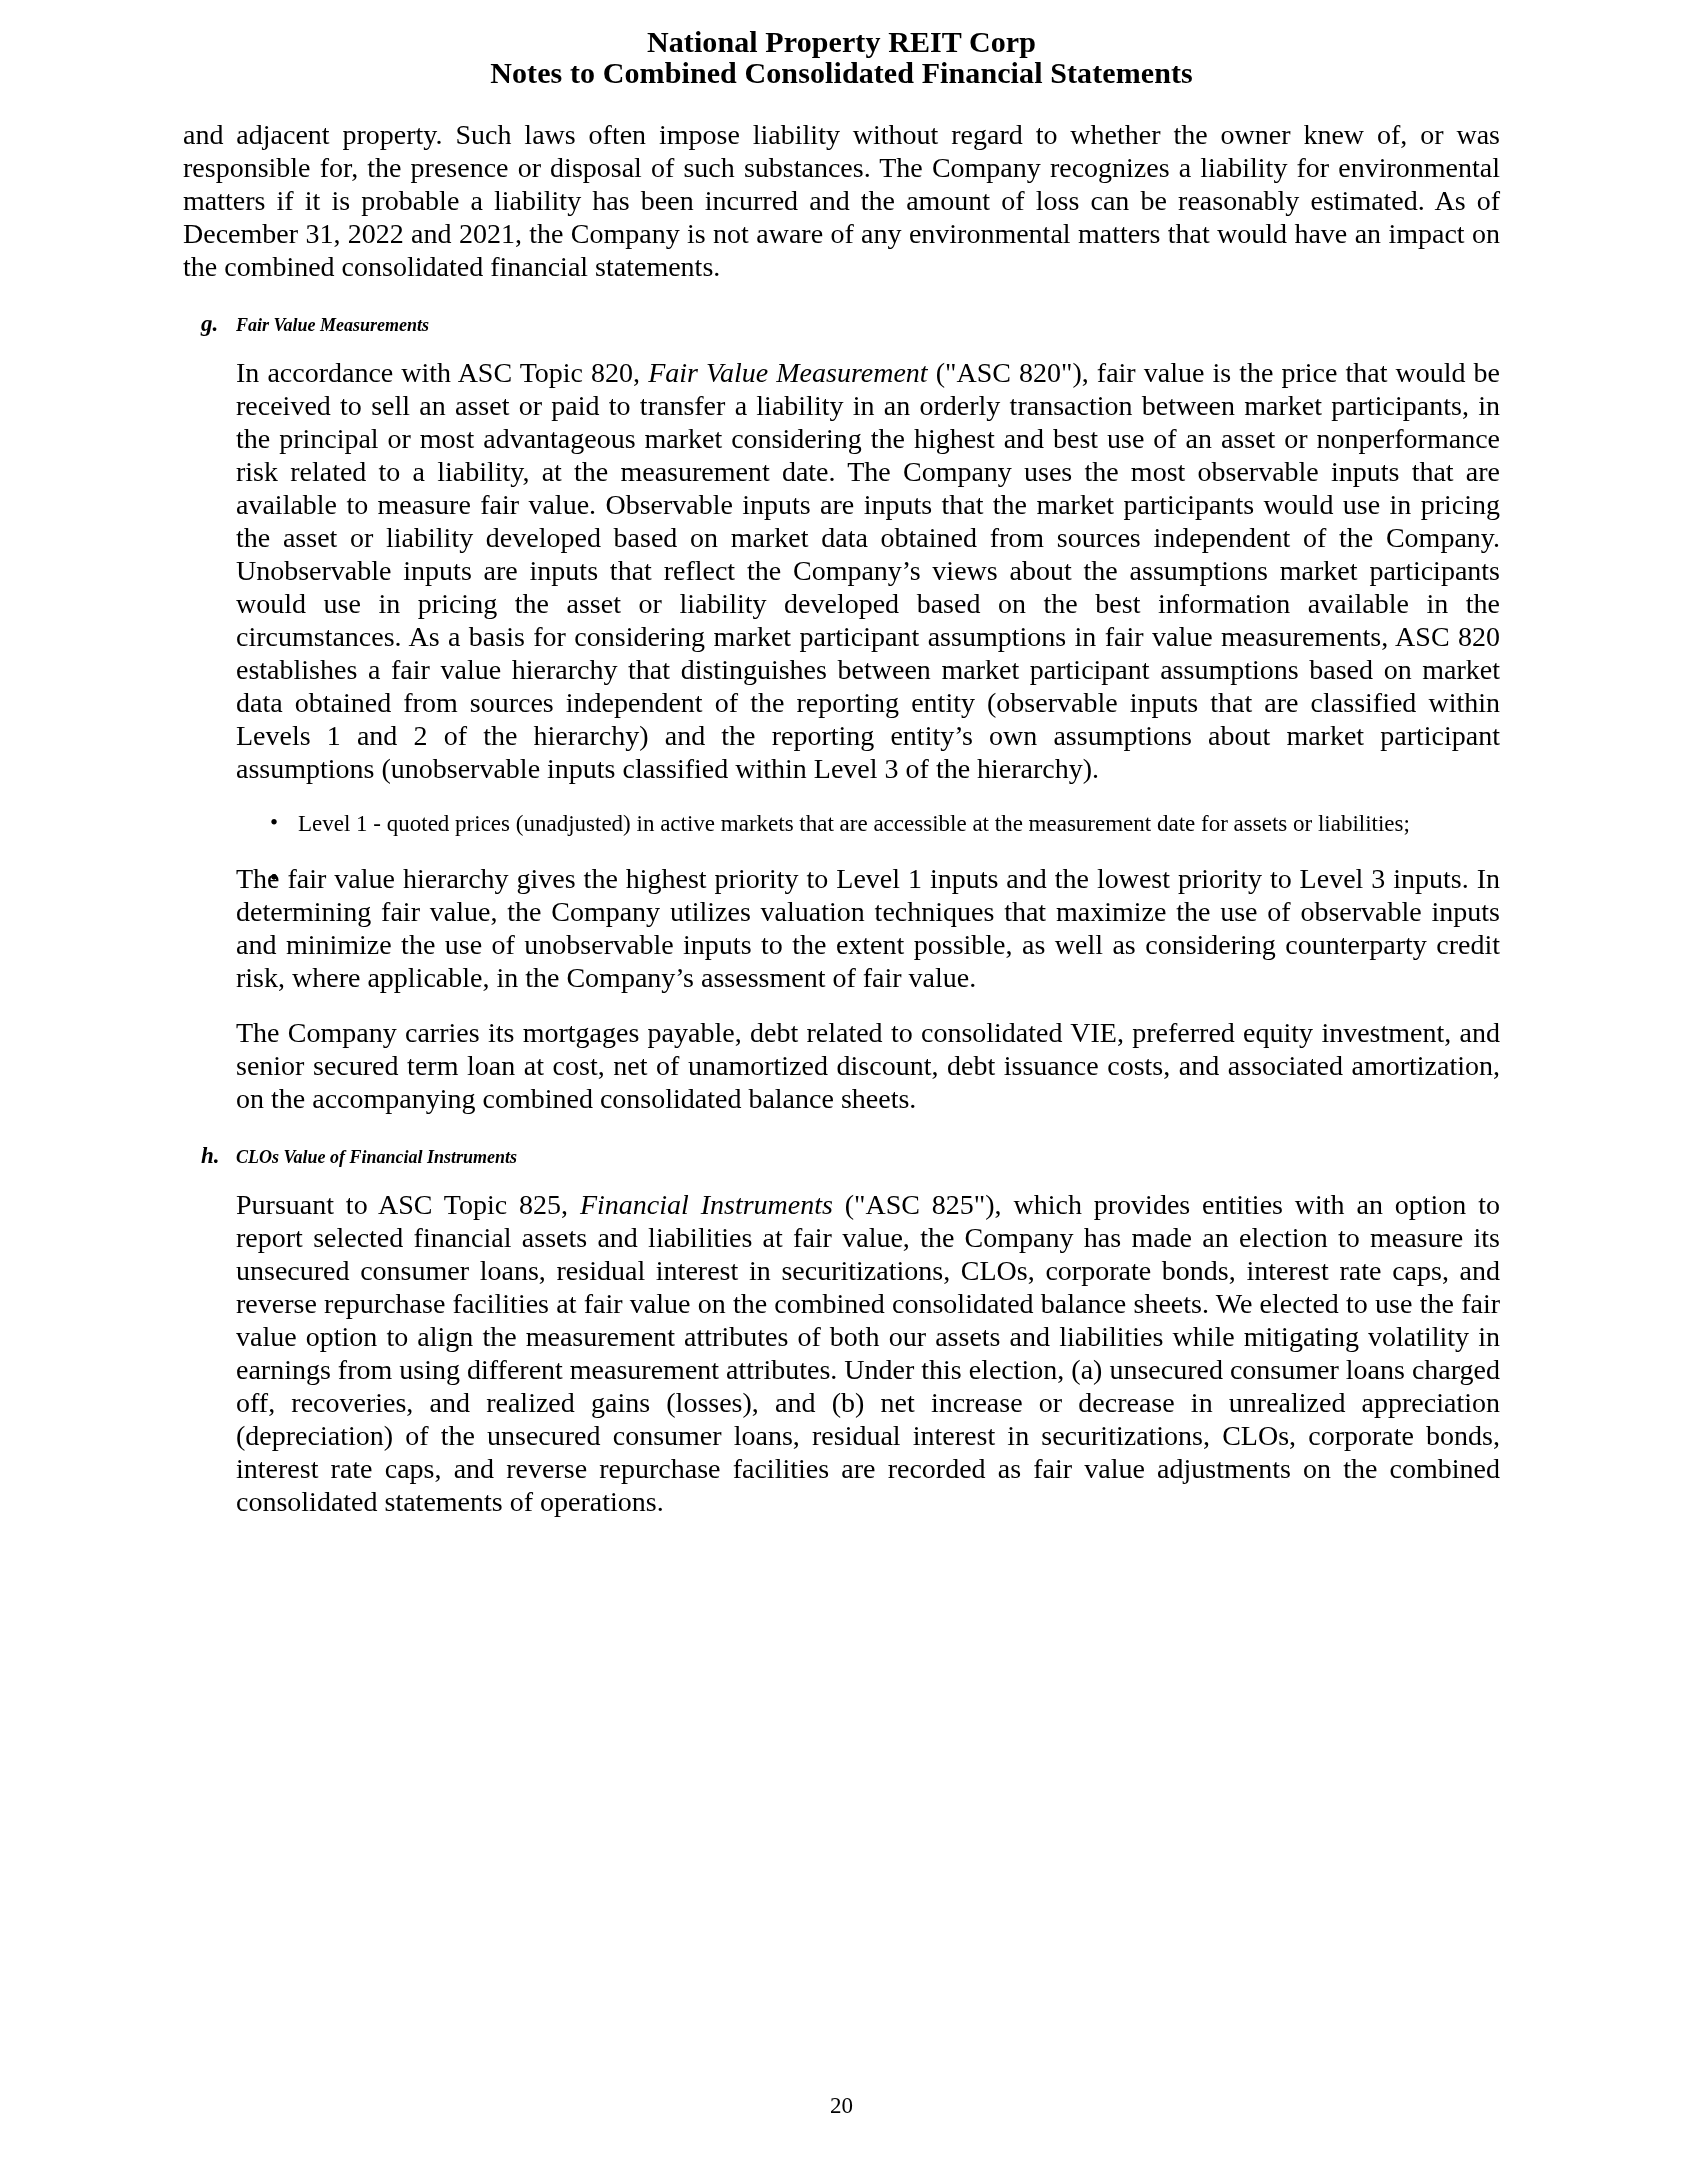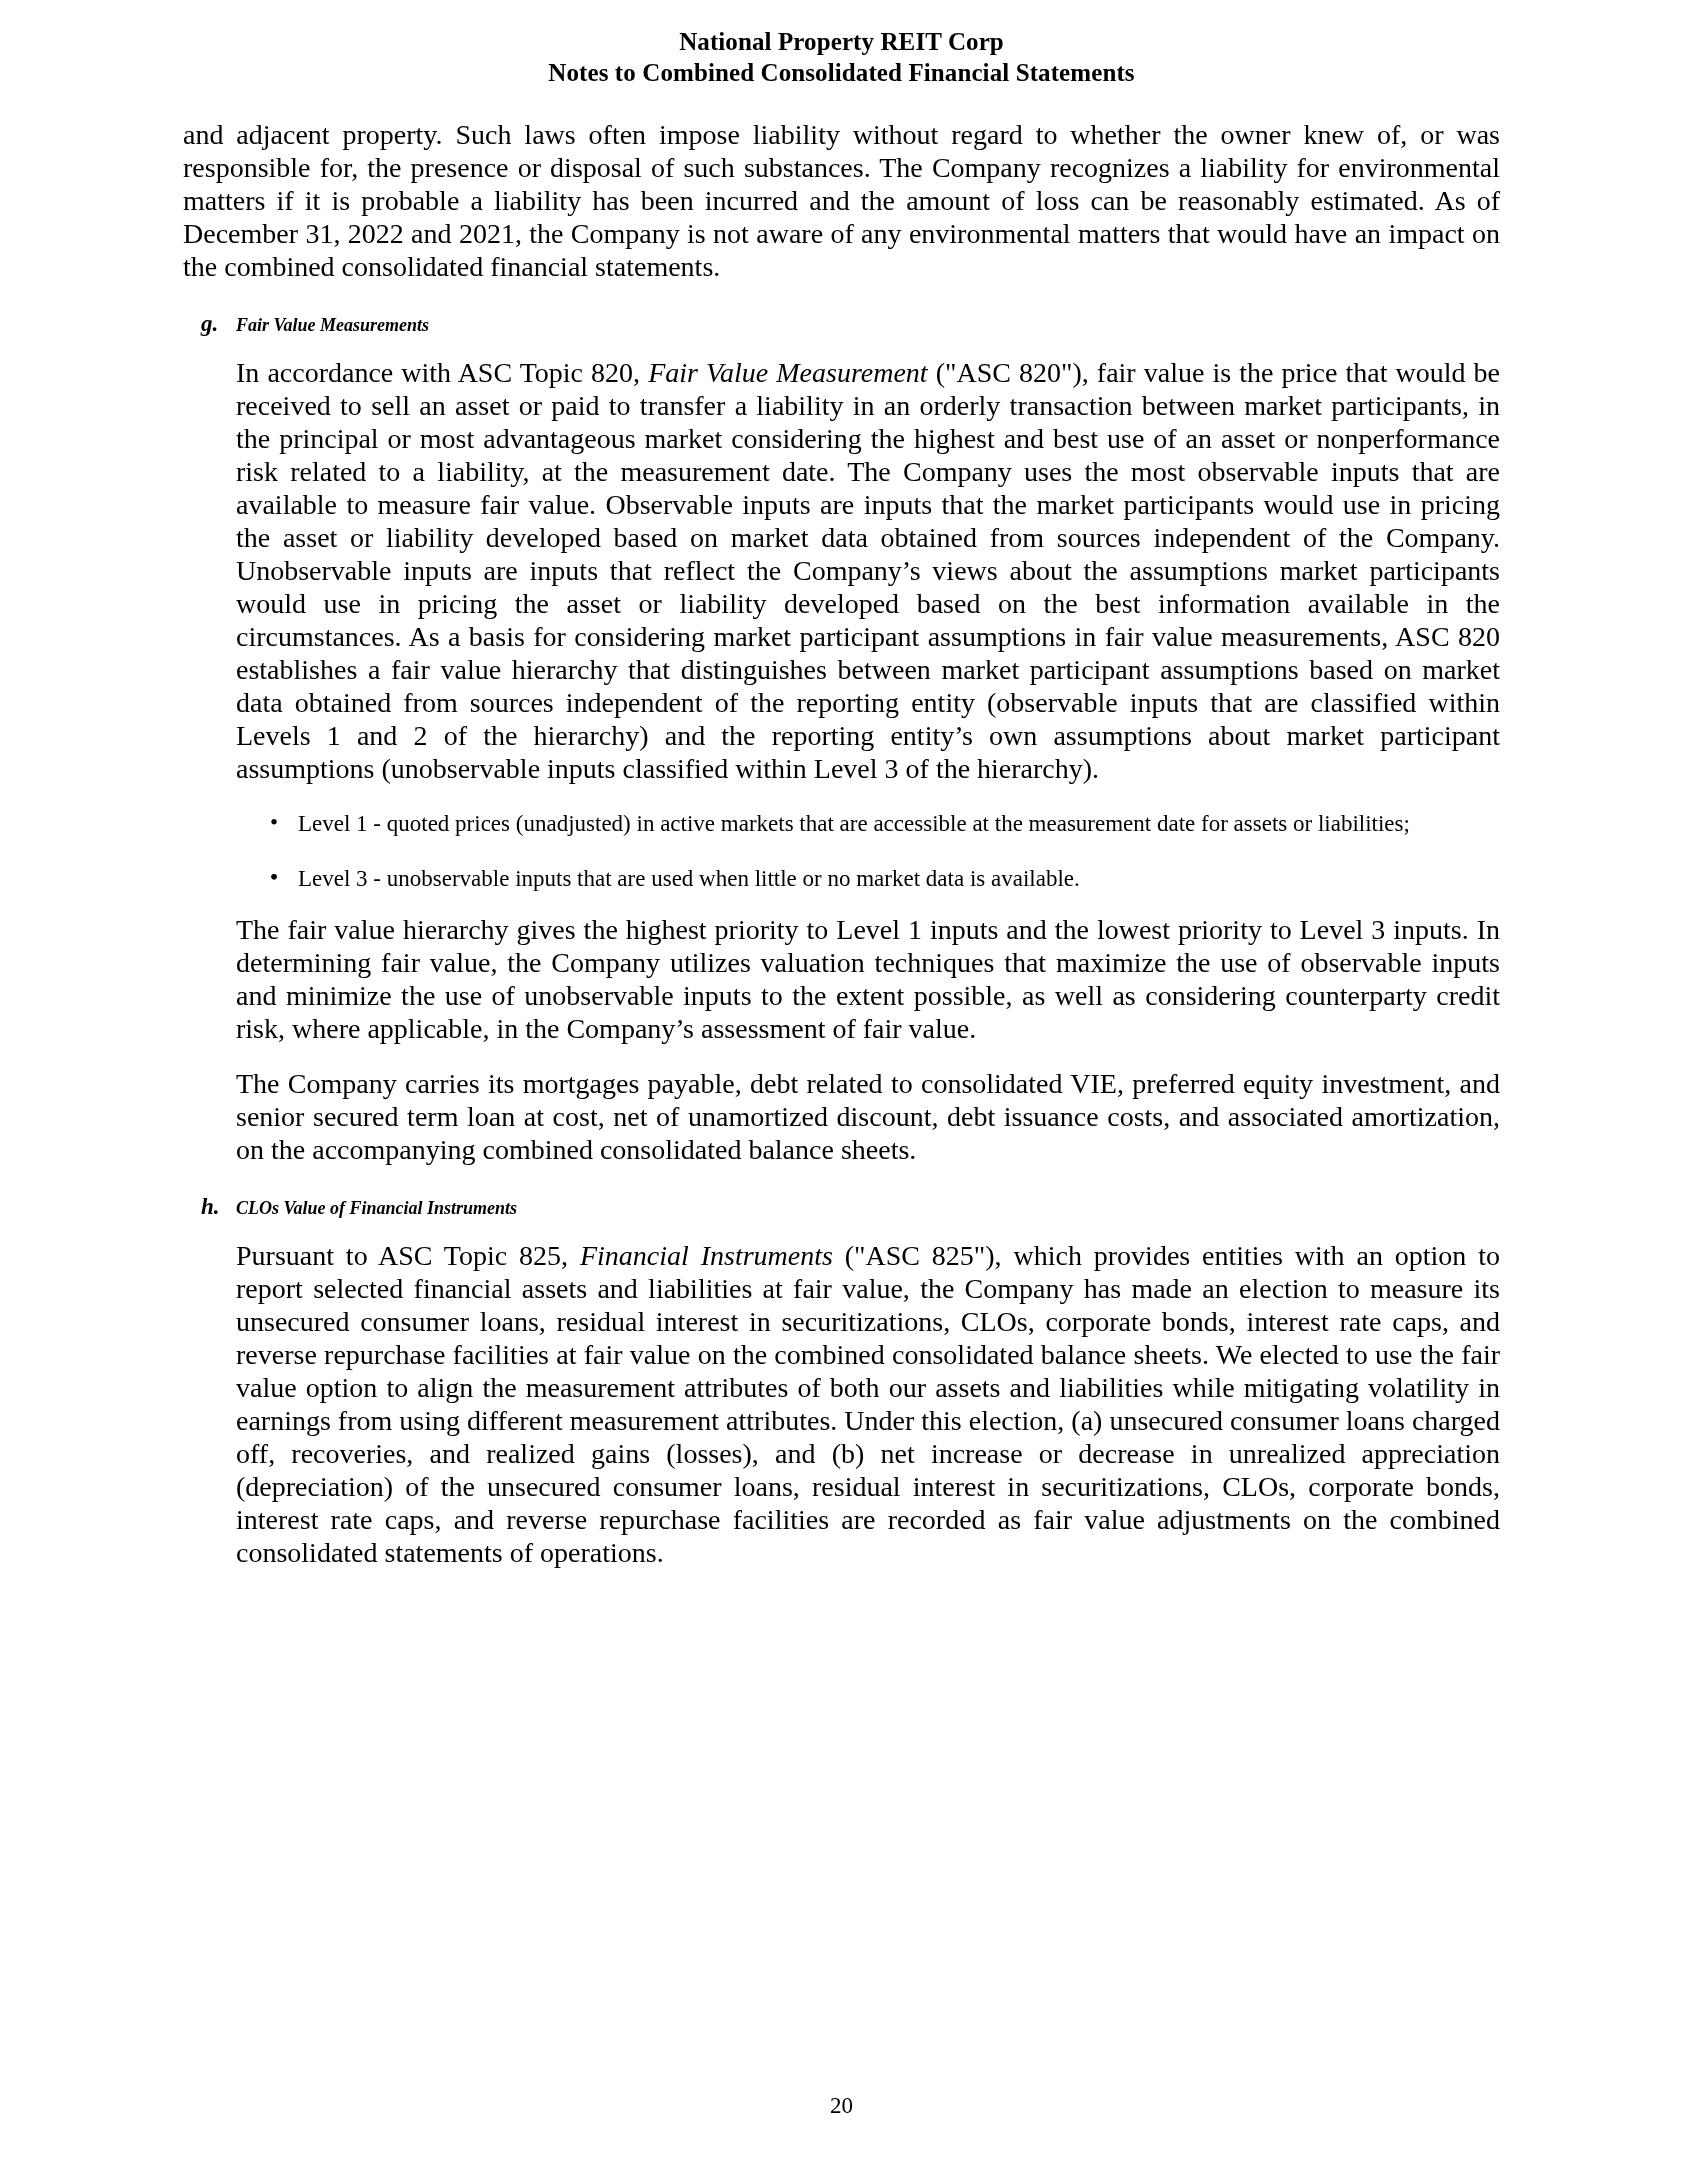--- a/index.html
+++ b/index.html
@@ -19,21 +19,21 @@
     box-sizing: border-box;
     padding: 0;
     overflow: hidden;
   }
   .header {
     text-align: center;
     padding-top: 26px;
   }
   .header .line {
     font-weight: bold;
-    font-size: 25px;
+    font-size: 30px;
     line-height: 31px;
     letter-spacing: 0.1px;
   }
   .content {
     margin: 0 auto;
     width: 1317px;           
     padding-left: 0;
   }
   p.para {
     font-size: 28px;
@@ -121,21 +121,21 @@
       <span class="letter">g.</span>
       <span class="title">Fair Value Measurements</span>
     </div>
 
     <div class="indent-block">
       <p class="para"><span>In accordance with ASC Topic 820, </span><span class="it">Fair Value Measurement</span><span> ("ASC 820"), fair value is the price that would be received to sell an asset or paid to transfer a liability in an orderly transaction between market participants, in the principal or most advantageous market considering the highest and best use of an asset or nonperformance risk related to a liability, at the measurement date. The Company uses the most observable inputs that are available to measure fair value. Observable inputs are inputs that the market participants would use in pricing the asset or liability developed based on market data obtained from sources independent of the Company. Unobservable inputs are inputs that reflect the Company’s views about the assumptions market participants would use in pricing the asset or liability developed based on the best information available in the circumstances. As a basis for considering market participant assumptions in fair value measurements, ASC 820 establishes a fair value hierarchy that distinguishes between market participant assumptions based on market data obtained from sources independent of the reporting entity (observable inputs that are classified within Levels 1 and 2 of the hierarchy) and the reporting entity’s own assumptions about market participant assumptions (unobservable inputs classified within Level 3 of the hierarchy).</span></p>
 
       <ul class="levels">
         <li><span class="bullet">•</span><span>Level 1 - quoted prices (unadjusted) in active markets that are accessible at the measurement date for assets or liabilities;</span></li>
         <li><span class="bullet">•</span></li>
-        <li><span class="bullet">•</span><span>Level 3 - unobservable inputs that are used when little or no market data is available.</span></li>
+        <li><span class="bullet">•</span></li>
       </ul>
 
       <p class="para">The fair value hierarchy gives the highest priority to Level 1 inputs and the lowest priority to Level 3 inputs. In determining fair value, the Company utilizes valuation techniques that maximize the use of observable inputs and minimize the use of unobservable inputs to the extent possible, as well as considering counterparty credit risk, where applicable, in the Company’s assessment of fair value.</p>
       <p class="para">The Company carries its mortgages payable, debt related to consolidated VIE, preferred equity investment, and senior secured term loan at cost, net of unamortized discount, debt issuance costs, and associated amortization, on the accompanying combined consolidated balance sheets.</p>
     </div>
 
     <div class="section">
       <span class="letter">h.</span>
       <span class="title">CLOs Value of Financial Instruments</span>
     </div>

